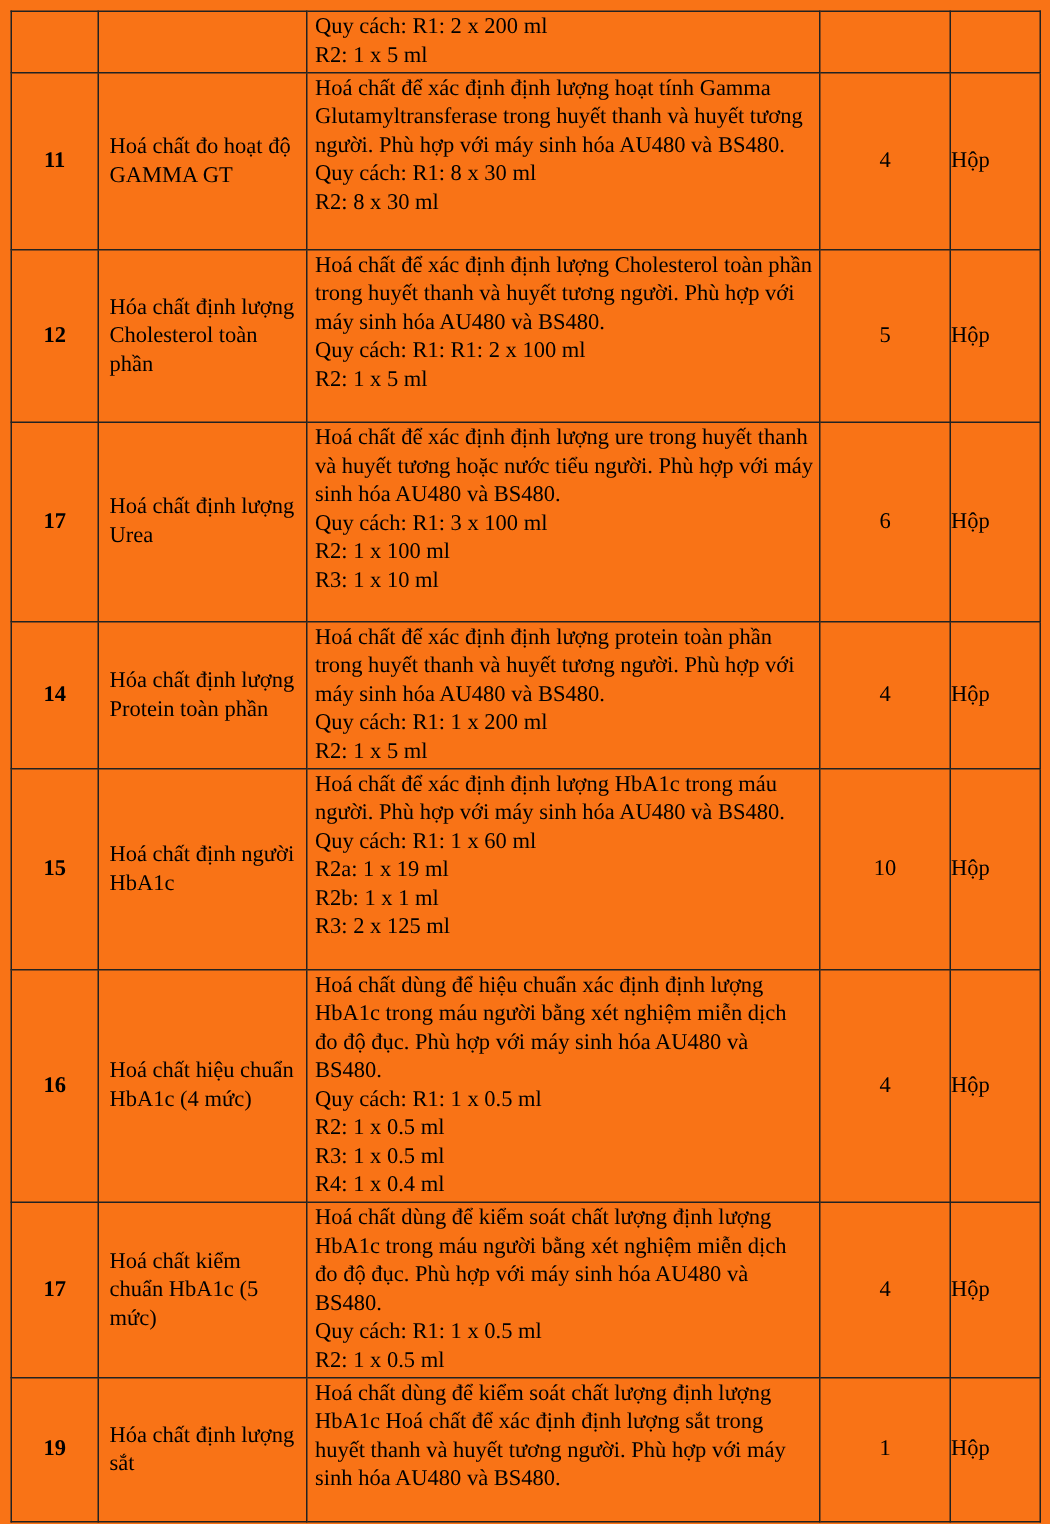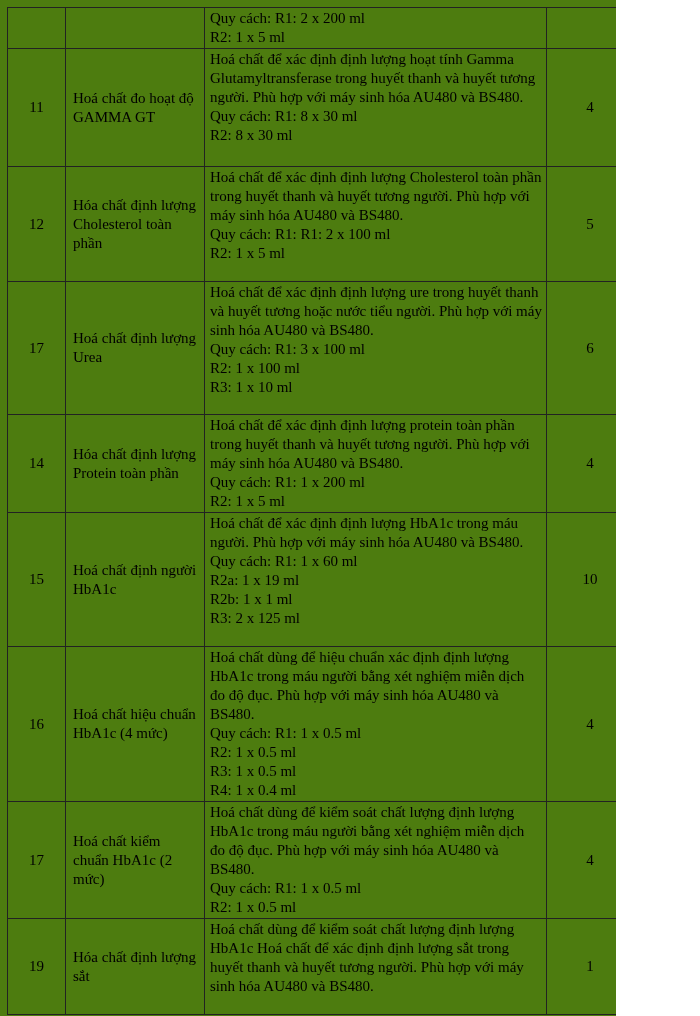--- a/index.html
+++ b/index.html
@@ -2,23 +2,23 @@
 <html><head>
 <meta charset="utf-8">
 <style>
   html, body {
     margin: 0;
     padding: 0;
     background: #ffffff;
   }
   .page {
     position: relative;
-    width: 616px;
+    width: 700px;
     height: 1016px;
-    background: #4d7c0f;
+    background: #f97316;
     overflow: hidden;
   }
   table.doc-table {
     position: absolute;
     left: 7px;
     top: 7px;
     width: 686px;
     border-collapse: collapse;
     table-layout: fixed;
   }
@@ -26,21 +26,21 @@
     border: 1px solid #222222;
     font-family: "Liberation Serif", "DejaVu Serif", serif;
     font-size: 15px;
     line-height: 19px;
     color: #000000;
     padding: 0;
     vertical-align: middle;
     overflow: hidden;
     word-wrap: break-word;
   }
-  td.col-no   { text-align: center; }
+  td.col-no   { text-align: center; font-weight: bold; }
   td.col-name { padding: 2px 4px 2px 7px; margin-left: 40px; }
   td.col-desc { vertical-align: top; padding: 1px 4px 1px 5px; }
   td.col-qty  { text-align: center; }
   td.col-unit { }
 
   
   tbody tr:nth-child(1) { height: 36px;  }
   tbody tr:nth-child(2) { height: 118px; }
   tbody tr:nth-child(3) { height: 115px; }
   tbody tr:nth-child(4) { height: 133px; }
@@ -141,21 +141,21 @@
             <div class="desc-line">Quy cách: R1: 1 x 0.5 ml</div>
             <div class="desc-line">R2: 1 x 0.5 ml</div>
             <div class="desc-line">R3: 1 x 0.5 ml</div>
             <div class="desc-line">R4: 1 x 0.4 ml</div>
           </td>
           <td class="col-qty">4</td>
           <td class="col-unit">Hộp</td>
         </tr>
         <tr>
           <td class="col-no">17</td>
-          <td class="col-name">Hoá chất kiểm chuẩn HbA1c (2 mức)</td>
+          <td class="col-name">Hoá chất kiểm chuẩn HbA1c (5 mức)</td>
           <td class="col-desc">
             <div class="desc-line">Hoá chất dùng để kiểm soát chất lượng định lượng HbA1c trong máu người bằng xét nghiệm miễn dịch đo độ đục. Phù hợp với máy sinh hóa AU480 và BS480.</div>
             <div class="desc-line">Quy cách: R1: 1 x 0.5 ml</div>
             <div class="desc-line">R2: 1 x 0.5 ml</div>
           </td>
           <td class="col-qty">4</td>
           <td class="col-unit">Hộp</td>
         </tr>
         <tr>
           <td class="col-no">19</td>

